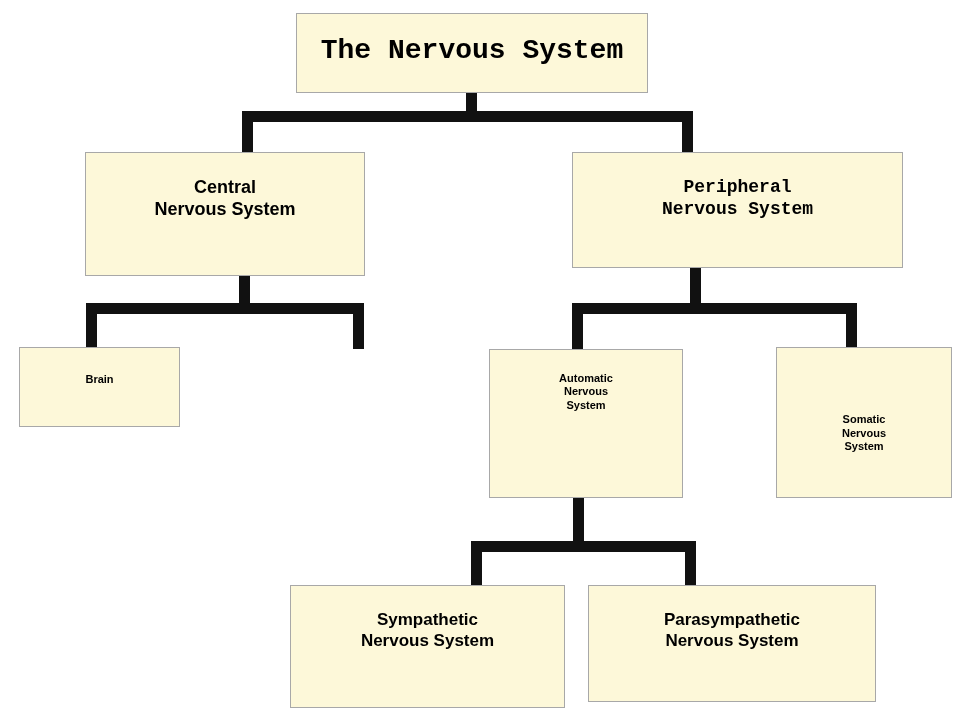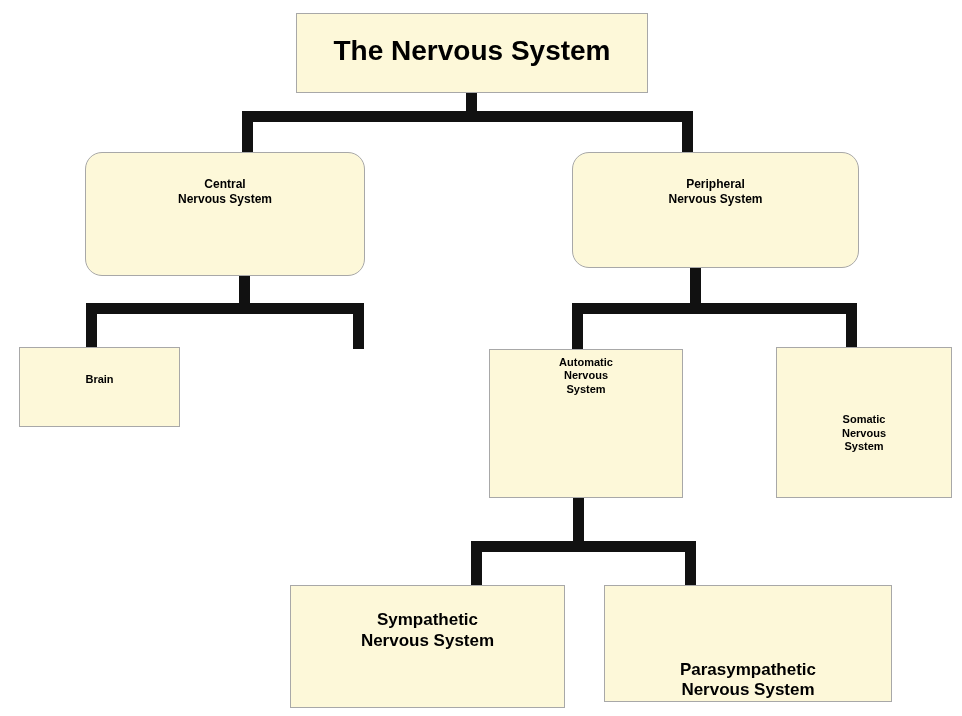--- a/index.html
+++ b/index.html
@@ -34,23 +34,22 @@
   }
   .node .label {
     display: block;
     width: 100%;
   }
   .node.root {
     font-size: 28px;
     padding-top: 20px;
   }
   .node.lvl2 {
-    font-size: 12px;
+    font-size: 18px;
     padding-top: 24px;
-    border-radius: 17px;
   }
   .node.lvl3 {
     font-size: 11px;
     padding-top: 20px;
     margin-left: 8px;
   }
   .node.lvl4 {
     font-size: 17px;
     padding-top: 24px;
   }
@@ -78,46 +77,46 @@
   <div class="connector" style="left:690px; top:268px; width:11px; height:39px;"></div>
   <div class="connector" style="left:572px; top:303px; width:285px; height:11px;"></div>
   <div class="connector" style="left:572px; top:303px; width:11px; height:48px;"></div>
   <div class="connector" style="left:846px; top:303px; width:11px; height:46px;"></div>
 
   <div class="connector" style="left:573px; top:498px; width:11px; height:45px;"></div>
   <div class="connector" style="left:471px; top:541px; width:225px; height:11px;"></div>
   <div class="connector" style="left:471px; top:541px; width:11px; height:46px;"></div>
   <div class="connector" style="left:685px; top:541px; width:11px; height:46px;"></div>
 
-  <div class="node root" style="left:296px; top:13px; width:352px; height:80px;">
+  <div class="node root" style="left:296px; top:13px; width:352px; height:80px;font-family:Liberation Mono, monospace;">
     <span class="label">The Nervous System</span>
   </div>
 
   <div class="node lvl2" style="left:85px; top:152px; width:280px; height:124px;">
     <span class="label">
       <span>Central</span><br>
       <span>Nervous System</span>
     </span>
   </div>
 
-  <div class="node lvl2" style="left:572px; top:152px; width:287px; height:116px;">
+  <div class="node lvl2" style="left:572px; top:152px; width:331px; height:116px;font-family:Liberation Mono, monospace;">
     <span class="label">
       <span>Peripheral</span><br>
       <span>Nervous System</span>
     </span>
   </div>
 
   <div class="node lvl3" style="left:11px; top:347px; width:161px; height:80px; padding-top:25px;">
     <span class="label">
       <span>Brain</span>
     </span>
   </div>
 
 
-  <div class="node lvl3" style="left:481px; top:349px; width:194px; height:149px; padding-top:6px;">
+  <div class="node lvl3" style="left:481px; top:349px; width:194px; height:149px; padding-top:22px;">
     <span class="label">
       <span>Automatic</span><br>
       <span>Nervous</span><br>
       <span>System</span>
     </span>
   </div>
 
   <div class="node lvl3" style="left:768px; top:347px; width:176px; height:151px; padding-top:22px;align-items:center;">
     <span class="label">
       <span>Somatic</span><br>
@@ -126,20 +125,20 @@
     </span>
   </div>
 
   <div class="node lvl4" style="left:290px; top:585px; width:275px; height:123px;">
     <span class="label">
       <span>Sympathetic</span><br>
       <span>Nervous System</span>
     </span>
   </div>
 
-  <div class="node lvl4" style="left:604px; top:585px; width:288px; height:117px;align-items:flex-end;">
+  <div class="node lvl4" style="left:588px; top:585px; width:288px; height:117px;">
     <span class="label">
       <span>Parasympathetic</span><br>
       <span>Nervous System</span>
     </span>
   </div>
 
 </div>
 
 </body></html>

